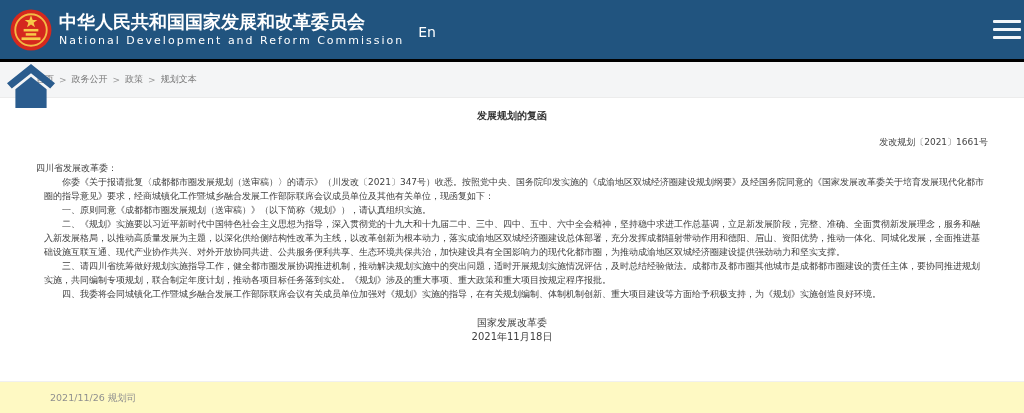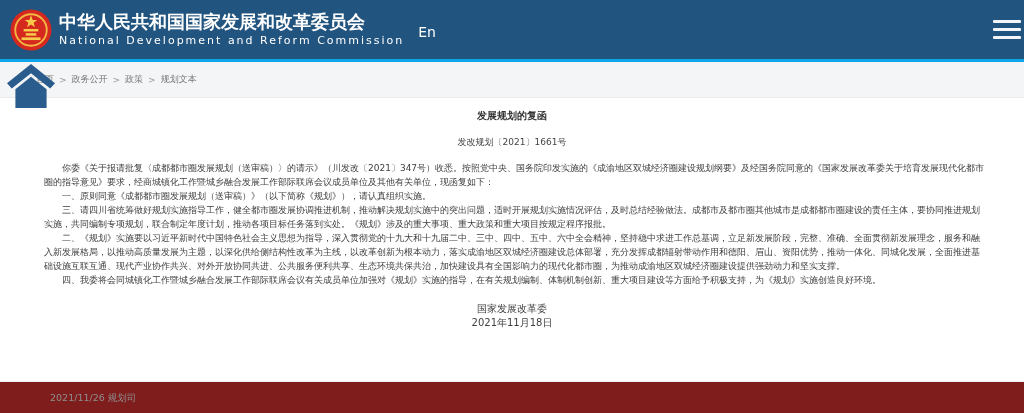--- a/index.html
+++ b/index.html
@@ -7,21 +7,21 @@
   body {
     font-family: "DejaVu Sans", "Liberation Sans", sans-serif;
     background: #ffffff;
     width: 1024px; height: 413px;
     position: relative; overflow: hidden;
   }
 
   
   .site-header {
     height: 62px; background: #21547f;
-    border-bottom: 3px solid #0ea5e9;
+    border-bottom: 3px solid #000000;
     display: flex; align-items: center;
     padding: 0 0 0 10px; position: relative;
   }
   .logo-link { display: flex; align-items: center; text-decoration: none; }
   .emblem { width: 42px; height: 42px; flex: 0 0 auto; margin-right: 7px; }
   .titles { display: flex; flex-direction: column; justify-content: center; }
   .title-zh {
     color: #ffffff; font-size: 18px; font-weight: bold;
     line-height: 22px; letter-spacing: 0px; white-space: nowrap;
   }
@@ -60,34 +60,34 @@
   }
   .crumb-home { position: relative; z-index: 1; }
 
   
   .doc-main { padding: 7px 36px 0 36px; color: #404040; }
   .doc-title {
     text-align: center; font-size: 10px; font-weight: bold;
     color: #333333; line-height: 16px; margin-top: 3px;
   }
   .doc-number {
-    text-align: center; font-size: 9px; color: #444444;
+    text-align: right; font-size: 9px; color: #444444;
     margin-top: 11px; line-height: 14px;
   }
   .doc-body { margin-top: 12px; font-size: 9px; line-height: 14px; }
   .doc-body p { margin: 0; }
   .doc-body p.indent { text-indent: 2em; margin-left: 8px; }
   .signature { margin-top: 15px; text-align: center; font-size: 10px; line-height: 14px; color: #404040; }
 
   
   .page-footer {
     position: absolute; left: 0; right: 0; bottom: 0;
     border-top: 1px solid #f0f0f0;
     padding: 10px 0 8px 50px;
-    font-size: 9.5px; color: #8f8f8f; background: #7f1d1d;
+    font-size: 9.5px; color: #8f8f8f; background: #fef9c3;
   }
 </style>
 </head>
 <body>
 
 <header class="site-header">
   <a class="logo-link">
     <span class="emblem">
       <svg viewBox="0 0 40 40" width="42" height="42">
         <circle cx="20" cy="20" r="19.5" fill="#d5281e"></circle>
@@ -127,24 +127,25 @@
   <span>规划文本</span>
 </nav>
 
 <main class="doc-main">
   <h1 class="doc-title">
     <div>发展规划的复函</div>
   </h1>
   <div class="doc-number">发改规划〔2021〕1661号</div>
 
   <div class="doc-body">
+    <p>四川省发展改革委：</p>
     <p class="indent">你委《关于报请批复〈成都都市圈发展规划（送审稿）〉的请示》（川发改〔2021〕347号）收悉。按照党中央、国务院印发实施的《成渝地区双城经济圈建设规划纲要》及经国务院同意的《国家发展改革委关于培育发展现代化都市圈的指导意见》要求，经商城镇化工作暨城乡融合发展工作部际联席会议成员单位及其他有关单位，现函复如下：</p>
     <p class="indent">一、原则同意《成都都市圈发展规划（送审稿）》（以下简称《规划》），请认真组织实施。</p>
+    <p class="indent">二、《规划》实施要以习近平新时代中国特色社会主义思想为指导，深入贯彻党的十九大和十九届二中、三中、四中、五中、六中全会精神，坚持稳中求进工作总基调，立足新发展阶段，完整、准确、全面贯彻新发展理念，服务和融入新发展格局，以推动高质量发展为主题，以深化供给侧结构性改革为主线，以改革创新为根本动力，落实成渝地区双城经济圈建设总体部署，充分发挥成都辐射带动作用和德阳、眉山、资阳优势，推动一体化、同城化发展，全面推进基础设施互联互通、现代产业协作共兴、对外开放协同共进、公共服务便利共享、生态环境共保共治，加快建设具有全国影响力的现代化都市圈，为推动成渝地区双城经济圈建设提供强劲动力和坚实支撑。</p>
     <p class="indent">三、请四川省统筹做好规划实施指导工作，健全都市圈发展协调推进机制，推动解决规划实施中的突出问题，适时开展规划实施情况评估，及时总结经验做法。成都市及都市圈其他城市是成都都市圈建设的责任主体，要协同推进规划实施，共同编制专项规划，联合制定年度计划，推动各项目标任务落到实处。《规划》涉及的重大事项、重大政策和重大项目按规定程序报批。</p>
-    <p class="indent">二、《规划》实施要以习近平新时代中国特色社会主义思想为指导，深入贯彻党的十九大和十九届二中、三中、四中、五中、六中全会精神，坚持稳中求进工作总基调，立足新发展阶段，完整、准确、全面贯彻新发展理念，服务和融入新发展格局，以推动高质量发展为主题，以深化供给侧结构性改革为主线，以改革创新为根本动力，落实成渝地区双城经济圈建设总体部署，充分发挥成都辐射带动作用和德阳、眉山、资阳优势，推动一体化、同城化发展，全面推进基础设施互联互通、现代产业协作共兴、对外开放协同共进、公共服务便利共享、生态环境共保共治，加快建设具有全国影响力的现代化都市圈，为推动成渝地区双城经济圈建设提供强劲动力和坚实支撑。</p>
     <p class="indent">四、我委将会同城镇化工作暨城乡融合发展工作部际联席会议有关成员单位加强对《规划》实施的指导，在有关规划编制、体制机制创新、重大项目建设等方面给予积极支持，为《规划》实施创造良好环境。</p>
   </div>
 
   <div class="signature">
     <div>国家发展改革委</div>
     <div>2021年11月18日</div>
   </div>
 </main>
 
 <footer class="page-footer">

